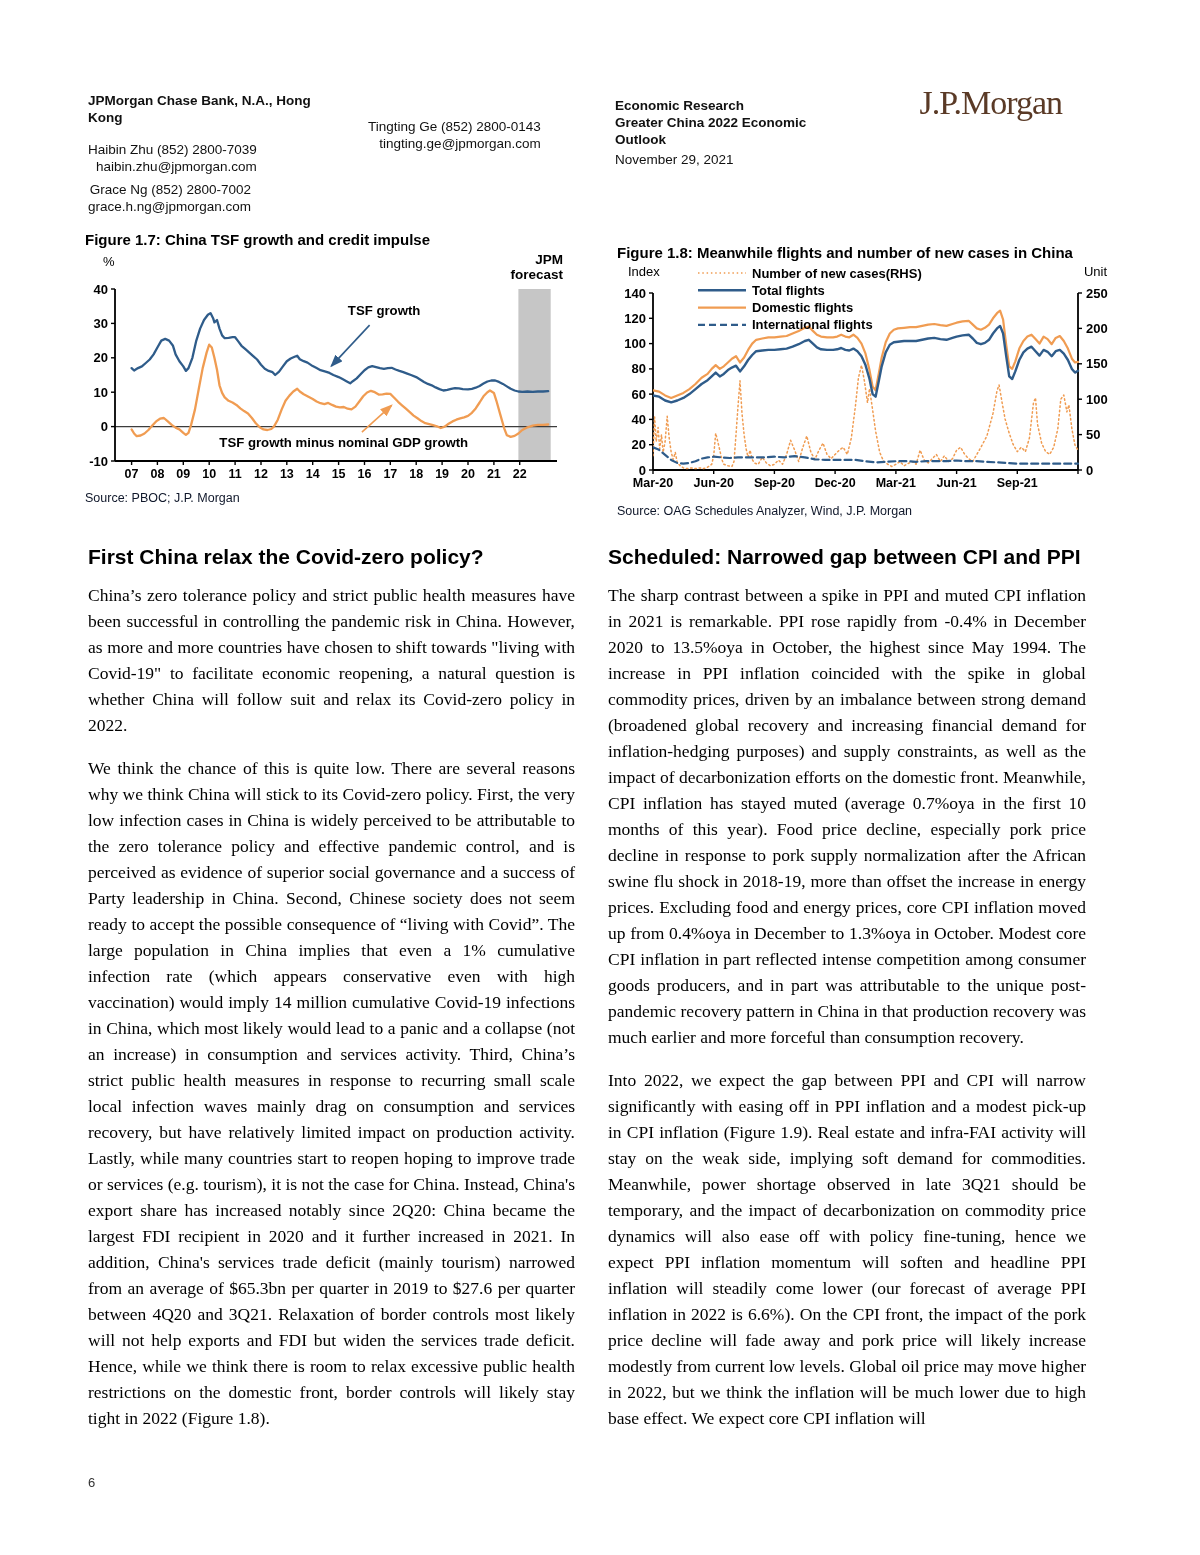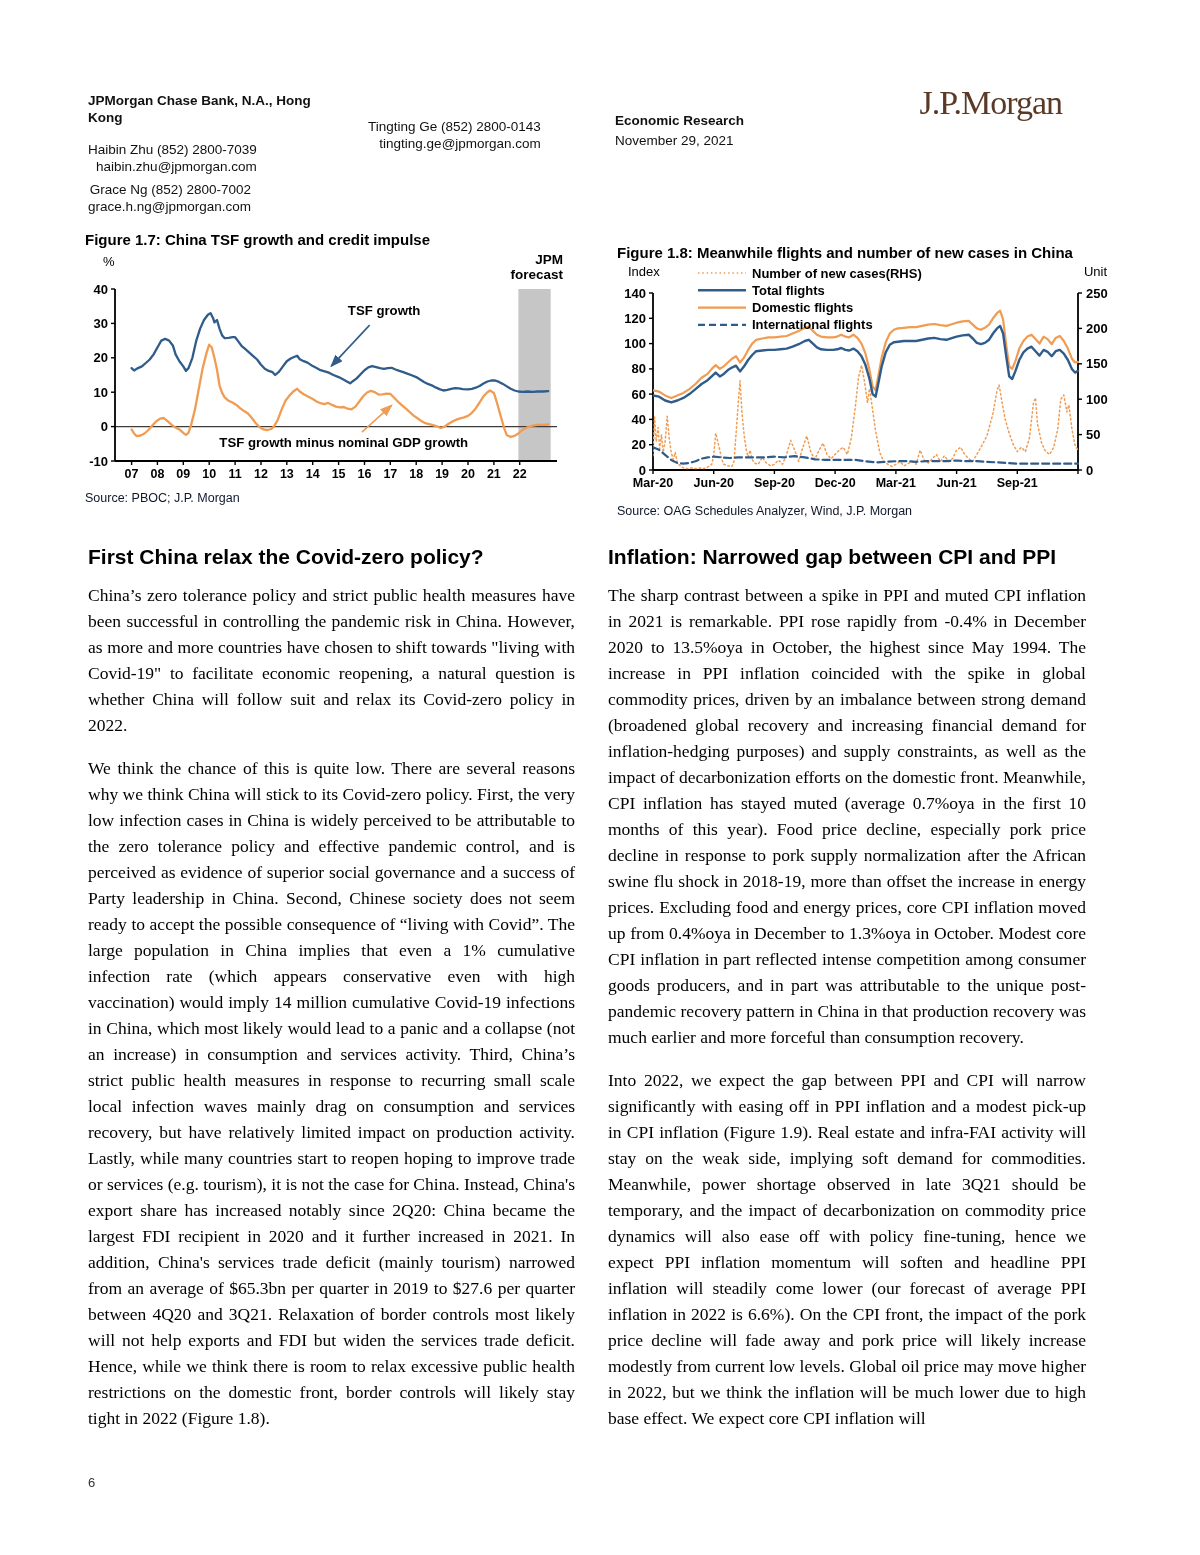--- a/index.html
+++ b/index.html
@@ -1,20 +1,20 @@
 <!DOCTYPE html>
 <html><head>
 <meta charset="utf-8">
 <style>
   html,body{margin:0;padding:0;background:#ffffff;}
   .page{position:relative;width:1152px;height:1555px;background:#fff;overflow:hidden;
         font-family:"Liberation Sans",sans-serif;color:#111;}
   .hdr-office{position:absolute;left:88px;top:92px;width:258px;font:700 13.5px/17px "Liberation Sans",sans-serif;}
   .hdr-contact{position:absolute;font:400 13.5px/17px "Liberation Sans",sans-serif;text-align:right;}
-  .hdr-right{position:absolute;left:615px;top:112px;width:230px;font:700 13.5px/17px "Liberation Sans",sans-serif;}
+  .hdr-right{position:absolute;left:615px;top:97px;width:230px;font:700 13.5px/17px "Liberation Sans",sans-serif;}
   .hdr-date{font-weight:400;margin-top:3px;}
   .logo{position:absolute;right:90px;top:84px;font-family:"Liberation Serif",serif;
         font-size:34px;color:#5a3a26;letter-spacing:-1px;}
   .figure{position:absolute;width:494px;}
   #fig17{left:85px;top:230px;}
   #fig18{left:617px;top:243px;}
   .fig-title{font:700 15px/20px "Liberation Sans",sans-serif;height:22px;color:#000;}
   .fig-source{font:400 12.5px/15px "Liberation Sans",sans-serif;color:#0f172a;margin-top:-2px;}
   svg text{fill:#000;}
   .tick{font:700 13px "Liberation Sans",sans-serif;}
@@ -46,20 +46,21 @@
     <div>Grace Ng (852) 2800-7002</div>
     <div>grace.h.ng@jpmorgan.com</div>
   </div>
   <div class="hdr-contact" style="left:368px;top:118px;">
     <div>Tingting Ge (852) 2800-0143</div>
     <div>tingting.ge@jpmorgan.com</div>
   </div>
 
   <div class="hdr-right">
     <div>Economic Research</div>
+    <div>Greater China 2022 Economic Outlook</div>
     <div class="hdr-date">November 29, 2021</div>
   </div>
 
   <div class="logo">J.P.Morgan</div>
 
   <div class="figure" id="fig17">
     <div class="fig-title">Figure 1.7: China TSF growth and credit impulse</div>
     <svg width="494" height="237" viewBox="0 0 494 237">
         <defs>
           <clipPath id="fig17-clip">
@@ -217,20 +218,20 @@
     <div class="fig-source">Source: OAG Schedules Analyzer, Wind, J.P. Morgan</div>
   </div>
 
   <div class="col" id="leftcol">
     <h2>First China relax the Covid-zero policy?</h2>
     <p>China’s zero tolerance policy and strict public health measures have been successful in controlling the pandemic risk in China. However, as more and more countries have chosen to shift towards "living with Covid-19" to facilitate economic reopening, a natural question is whether China will follow suit and relax its Covid-zero policy in 2022.</p>
     <p>We think the chance of this is quite low. There are several reasons why we think China will stick to its Covid-zero policy. First, the very low infection cases in China is widely perceived to be attributable to the zero tolerance policy and effective pandemic control, and is perceived as evidence of superior social governance and a success of Party leadership in China. Second, Chinese society does not seem ready to accept the possible consequence of “living with Covid”. The large population in China implies that even a 1% cumulative infection rate (which appears conservative even with high vaccination) would imply 14 million cumulative Covid-19 infections in China, which most likely would lead to a panic and a collapse (not an increase) in consumption and services activity. Third, China’s strict public health measures in response to recurring small scale local infection waves mainly drag on consumption and services recovery, but have relatively limited impact on production activity. Lastly, while many countries start to reopen hoping to improve trade or services (e.g. tourism), it is not the case for China. Instead, China's export share has increased notably since 2Q20: China became the largest FDI recipient in 2020 and it further increased in 2021. In addition, China's services trade deficit (mainly tourism) narrowed from an average of $65.3bn per quarter in 2019 to $27.6 per quarter between 4Q20 and 3Q21. Relaxation of border controls most likely will not help exports and FDI but widen the services trade deficit. Hence, while we think there is room to relax excessive public health restrictions on the domestic front, border controls will likely stay tight in 2022 (Figure 1.8).</p>
   </div>
 
   <div class="col" id="rightcol">
-    <h2>Inflation: Narrowed gap between CPI and PPI</h2>
+    <h2>Scheduled: Narrowed gap between CPI and PPI</h2>
     <p>The sharp contrast between a spike in PPI and muted CPI inflation in 2021 is remarkable. PPI rose rapidly from -0.4% in December 2020 to 13.5%oya in October, the highest since May 1994. The increase in PPI inflation coincided with the spike in global commodity prices, driven by an imbalance between strong demand (broadened global recovery and increasing financial demand for inflation-hedging purposes) and supply constraints, as well as the impact of decarbonization efforts on the domestic front. Meanwhile, CPI inflation has stayed muted (average 0.7%oya in the first 10 months of this year). Food price decline, especially pork price decline in response to pork supply normalization after the African swine flu shock in 2018-19, more than offset the increase in energy prices. Excluding food and energy prices, core CPI inflation moved up from 0.4%oya in December to 1.3%oya in October. Modest core CPI inflation in part reflected intense competition among consumer goods producers, and in part was attributable to the unique post-pandemic recovery pattern in China in that production recovery was much earlier and more forceful than consumption recovery.</p>
     <p>Into 2022, we expect the gap between PPI and CPI will narrow significantly with easing off in PPI inflation and a modest pick-up in CPI inflation (Figure 1.9). Real estate and infra-FAI activity will stay on the weak side, implying soft demand for commodities. Meanwhile, power shortage observed in late 3Q21 should be temporary, and the impact of decarbonization on commodity price dynamics will also ease off with policy fine-tuning, hence we expect PPI inflation momentum will soften and headline PPI inflation will steadily come lower (our forecast of average PPI inflation in 2022 is 6.6%). On the CPI front, the impact of the pork price decline will fade away and pork price will likely increase modestly from current low levels. Global oil price may move higher in 2022, but we think the inflation will be much lower due to high base effect. We expect core CPI inflation will</p>
   </div>
 
   <div class="pageno">6</div>
 
 </div>
 
 </body></html>

